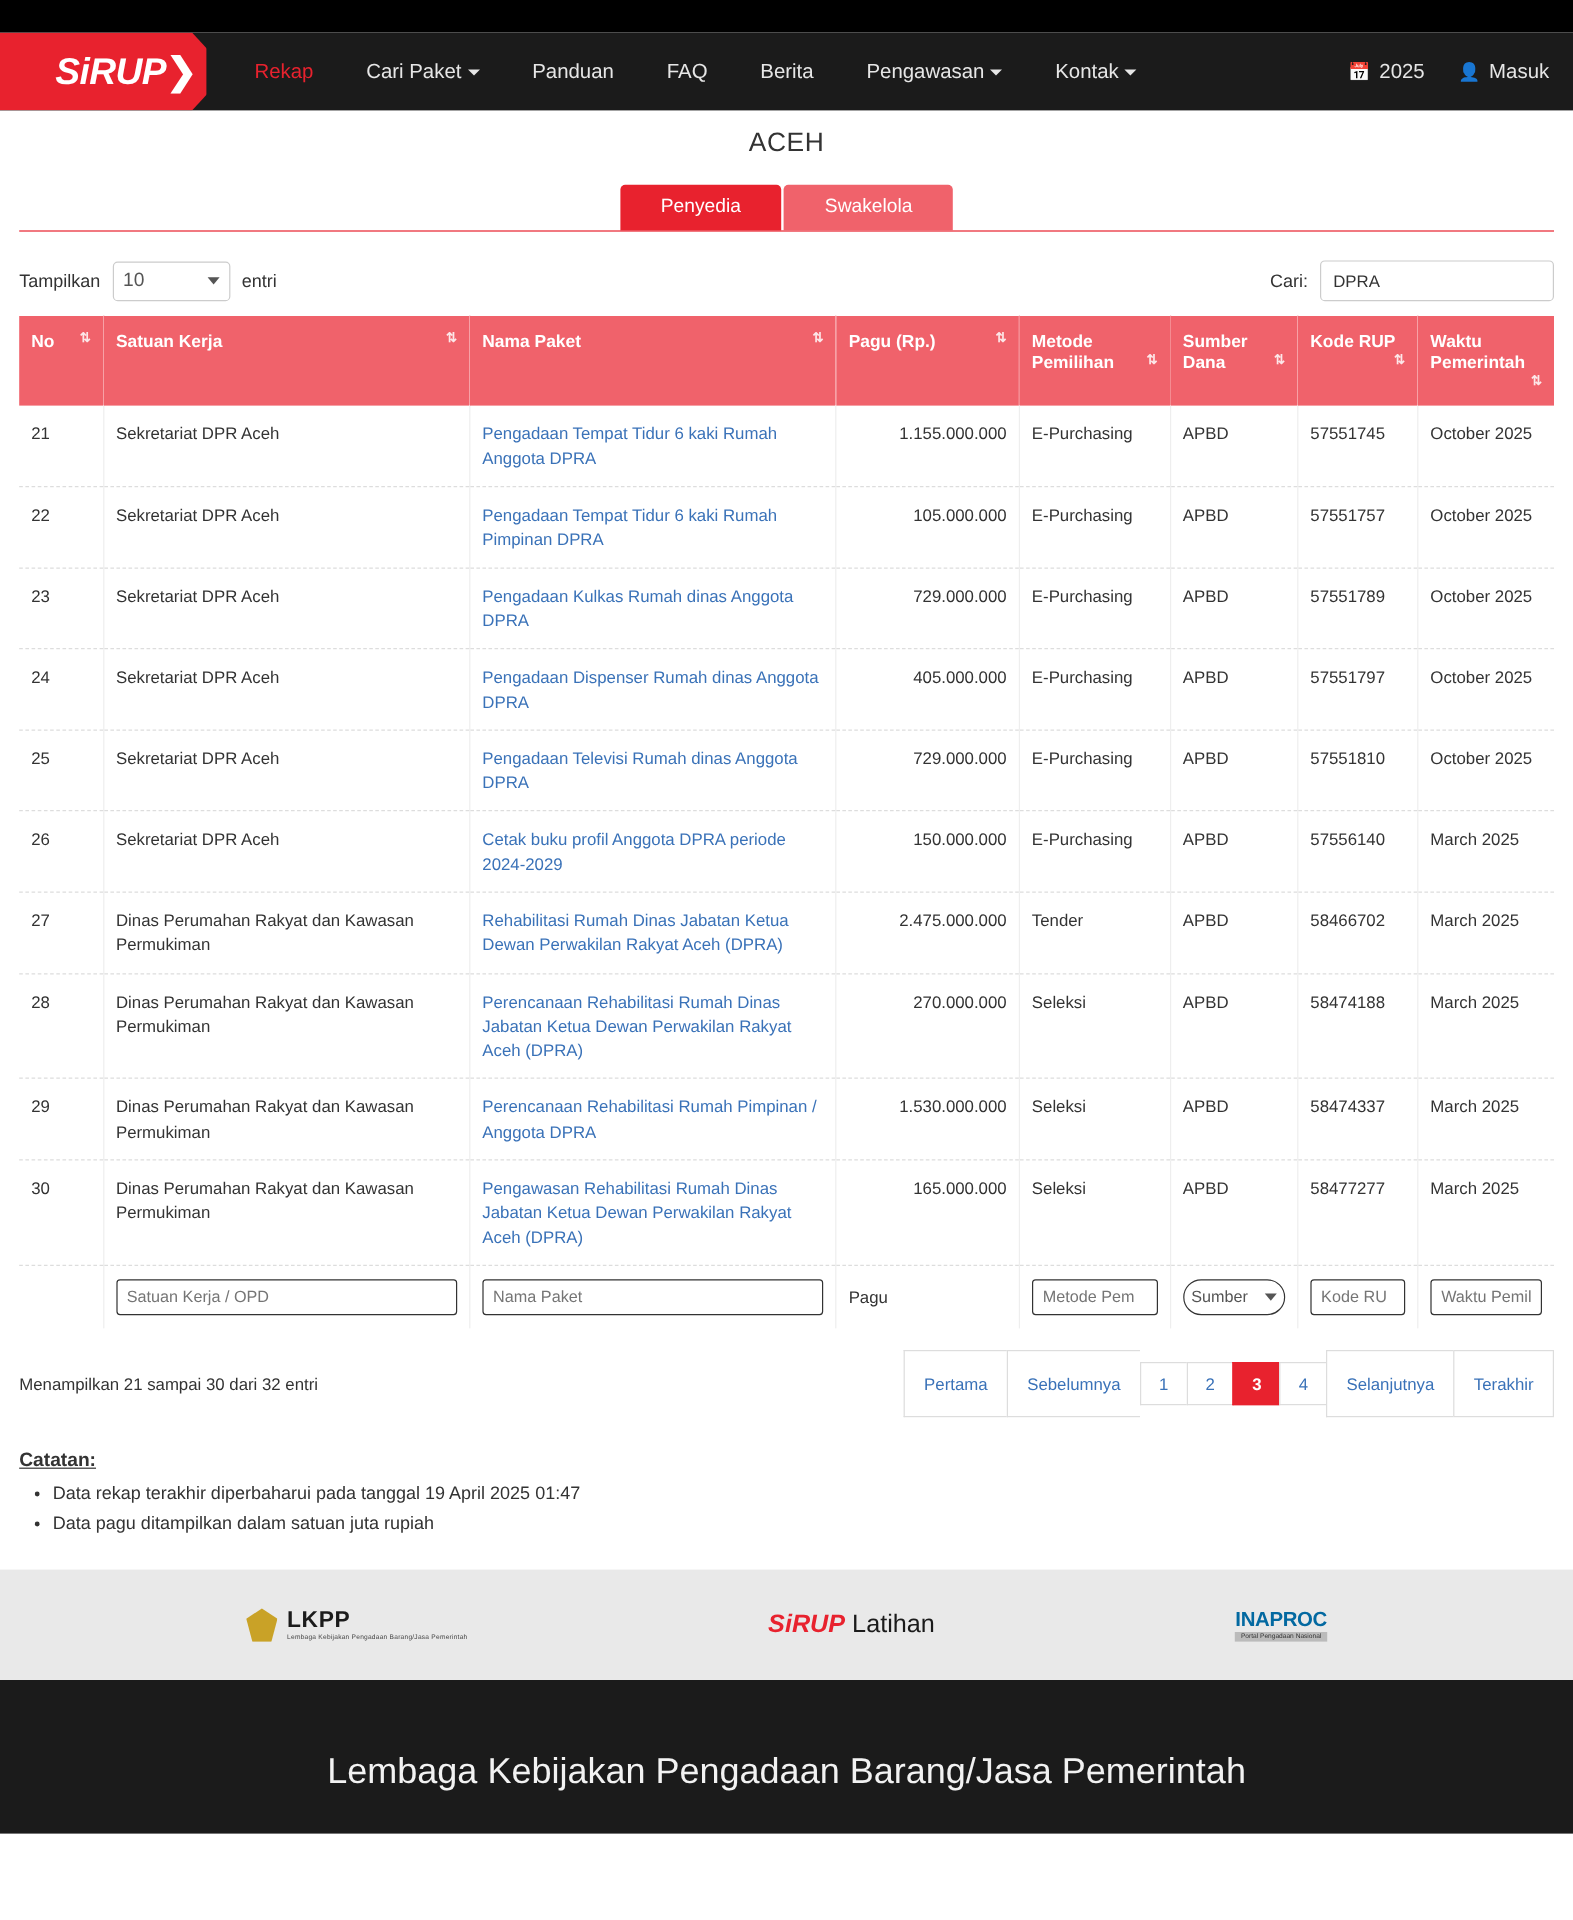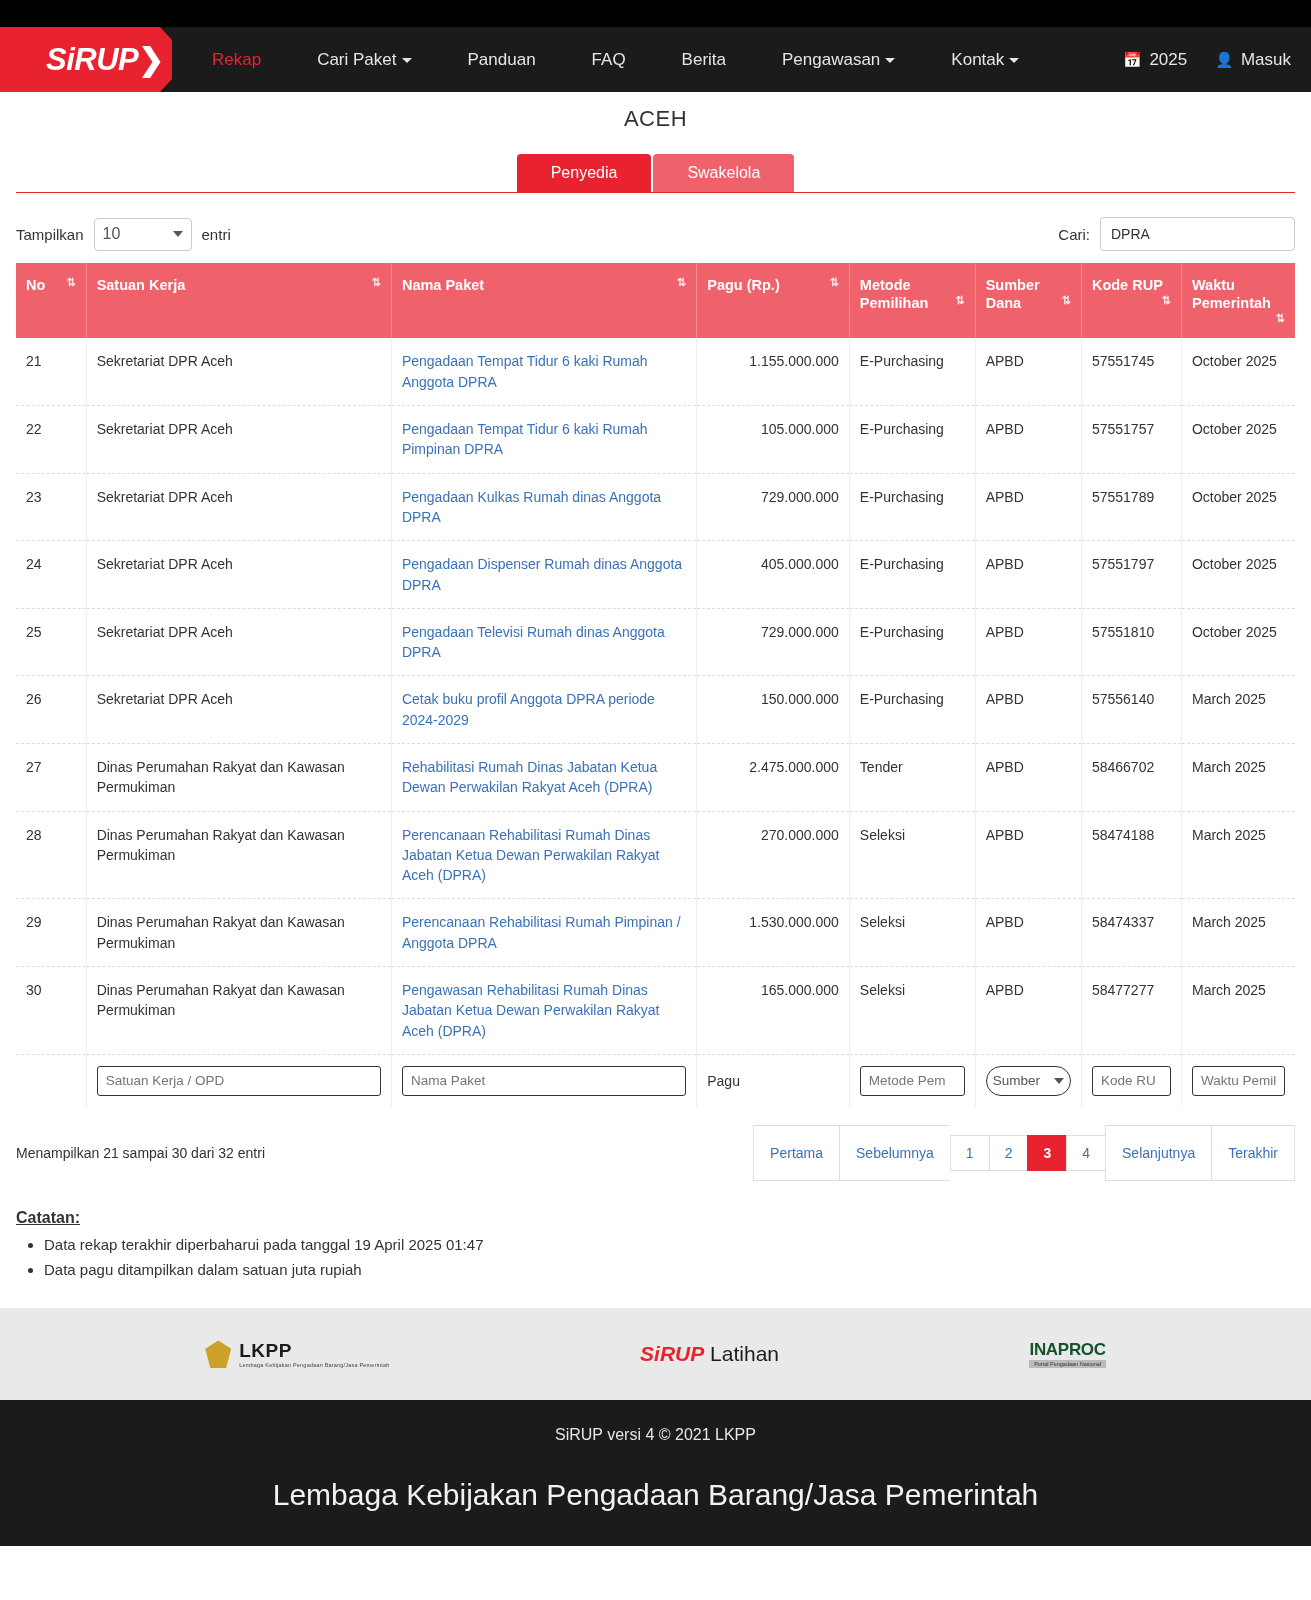--- a/index.html
+++ b/index.html
@@ -48,21 +48,21 @@
     color: #fff;
     font-size: 31px;
     font-weight: bold;
     letter-spacing: -0.5px;
     font-style: italic;
   }
   .brand-text .arrow { font-style: normal; }
   .nav-links {
     display: flex;
     align-items: center;
-    gap: 12px;
+    gap: 0px;
     height: 65px;
   }
   .nav-link {
     color: #e6e6e6;
     font-size: 17px;
     padding: 0 22px;
     line-height: 65px;
     text-decoration: none;
     white-space: nowrap;
     cursor: pointer;
@@ -266,21 +266,21 @@
   .lkpp-mark {
     width: 26px; height: 28px;
     background: #c9a227;
     clip-path: polygon(50% 0, 100% 30%, 80% 100%, 20% 100%, 0 30%);
   }
   .lkpp-text { font-size: 19px; font-weight: bold; color: #1b1b1b; letter-spacing: .5px;}
   .lkpp-sub { font-size: 5.5px; color: #444; display:block; letter-spacing: .2px;}
   .sirup-foot { font-size: 21px; color: #1b1b1b; }
   .sirup-foot .s-red { color: #e8222e; font-weight: bold; font-style: italic;}
   .inaproc-box { text-align: center; }
-  .inaproc-text { font-size: 17px; font-weight: bold; color: #14532d; letter-spacing: -.3px;}
+  .inaproc-text { font-size: 17px; font-weight: bold; color: #0369a1; letter-spacing: -.3px;}
   .inaproc-sub { font-size: 5.5px; color: #333; background:#bbb; padding:1px 2px;}
   
   .dark-footer {
     background: #1b1b1b;
     color: #e6e6e6;
     text-align: center;
     padding: 26px 0 10px 0;
   }
   .dark-footer .v { font-size: 16px; }
   .dark-footer .org {
@@ -513,17 +513,16 @@
       <span class="s-red">SiRUP</span>
       <span>Latihan</span>
     </div>
     <div class="inaproc-box">
       <div class="inaproc-text">INAPROC</div>
       <div class="inaproc-sub">Portal Pengadaan Nasional</div>
     </div>
   </div>
 
   <div class="dark-footer">
-    <div class="v">SiRUP versi 4 © 2021 LKPP</div>
     <div class="org">Lembaga Kebijakan Pengadaan Barang/Jasa Pemerintah</div>
   </div>
 
 </div>
 
 </body></html>

